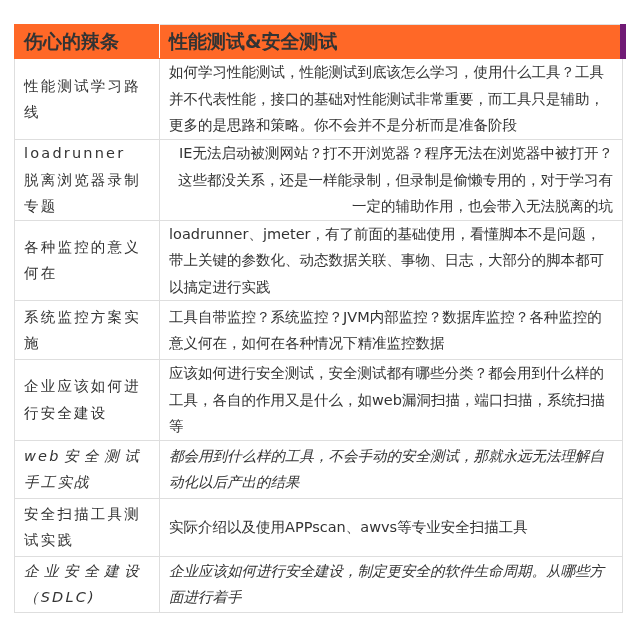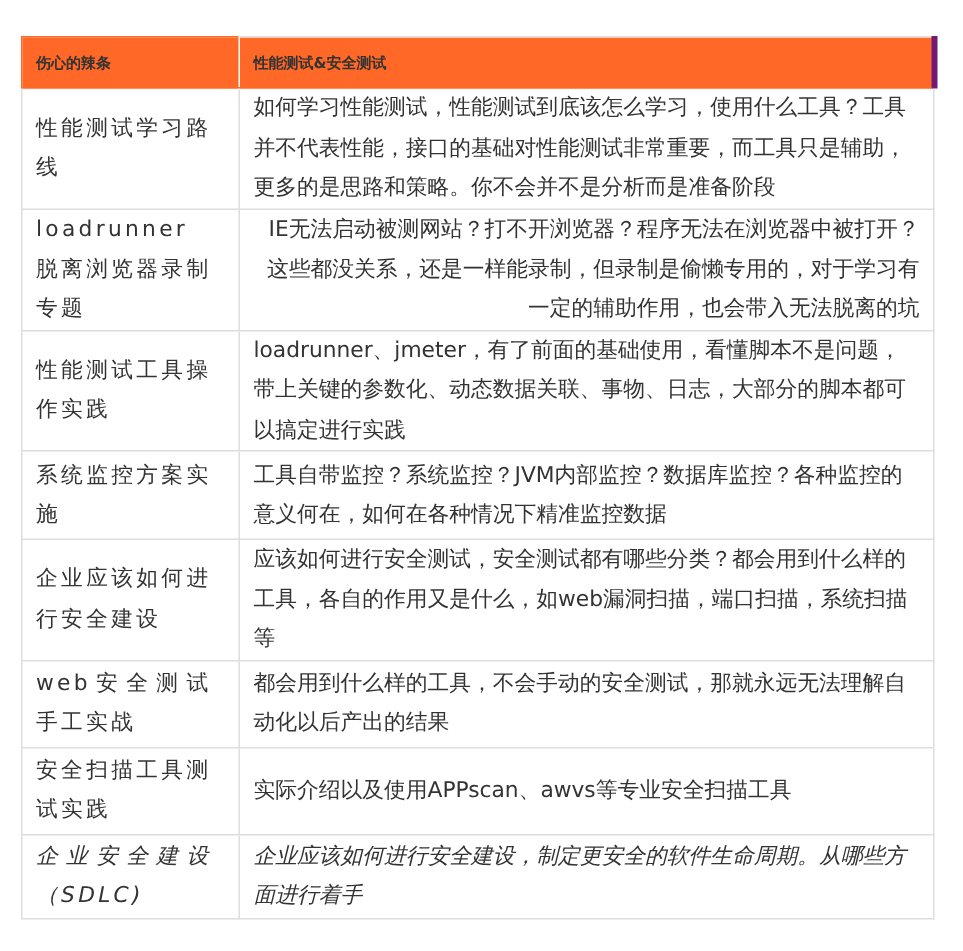--- a/index.html
+++ b/index.html
@@ -28,44 +28,44 @@
   .course-table col.c2 { width: 463px; }
   .course-table th {
     background: #ff6827;
     color: #333333;
     font-weight: bold;
     text-align: left;
     height: 33px;
     padding: 0 9px;
     border: 1px solid #ff6827;
     border-right: 1px solid #ffffff;
-    font-size: 10px;
+    font-size: 19px;
   }
-  .course-table th.last { border-right: 4px solid #701a75; border-top: 1px solid #e0e0e0; }
+  .course-table th.last { border-right: 6px solid #701a75; border-top: 1px solid #e0e0e0; }
   .course-table td {
     border: 1px solid #dedede;
     padding: 0 9px 0 9px;
     vertical-align: middle;
     line-height: 26.5px;
     word-break: break-all;
   }
   .course-table td.topic {
     letter-spacing: 2.2px;
     text-align: justify;
     padding-right: 18px;
   }
   .course-table td.desc {
     letter-spacing: 0px;
   }
   tr.r1 td { height: 80px; }
   tr.r2 td { height: 79px; text-align: right; }
   tr.r3 td { height: 79px; }
   tr.r4 td { height: 58px; }
   tr.r5 td { height: 79px; }
-  tr.r6 td { height: 57px; }
+  tr.r6 td { height: 57px; font-style: italic; }
   tr.r7 td { height: 57px; }
   tr.r8 td { height: 55px; font-style: italic; }
 </style>
 </head>
 <body>
 
 <table class="course-table">
   <colgroup>
     <col class="c1">
     <col class="c2">
@@ -79,21 +79,21 @@
   <tbody>
     <tr class="r1">
       <td class="topic">性能测试学习路线</td>
       <td class="desc">如何学习性能测试，性能测试到底该怎么学习，使用什么工具？工具并不代表性能，接口的基础对性能测试非常重要，而工具只是辅助，更多的是思路和策略。你不会并不是分析而是准备阶段</td>
     </tr>
     <tr class="r2">
       <td class="topic">loadrunner脱离浏览器录制专题</td>
       <td class="desc">IE无法启动被测网站？打不开浏览器？程序无法在浏览器中被打开？这些都没关系，还是一样能录制，但录制是偷懒专用的，对于学习有一定的辅助作用，也会带入无法脱离的坑</td>
     </tr>
     <tr class="r3">
-      <td class="topic">性能测试工具操作实践</td>
+      <td class="topic">各种监控的意义何在</td>
       <td class="desc"> loadrunner、jmeter，有了前面的基础使用，看懂脚本不是问题，带上关键的参数化、动态数据关联、事物、日志，大部分的脚本都可以搞定进行实践</td>
     </tr>
     <tr class="r4">
       <td class="topic">系统监控方案实施</td>
       <td class="desc">工具自带监控？系统监控？JVM内部监控？数据库监控？各种监控的意义何在，如何在各种情况下精准监控数据</td>
     </tr>
     <tr class="r5">
       <td class="topic">企业应该如何进行安全建设</td>
       <td class="desc">应该如何进行安全测试，安全测试都有哪些分类？都会用到什么样的工具，各自的作用又是什么，如web漏洞扫描，端口扫描，系统扫描等</td>
     </tr>

